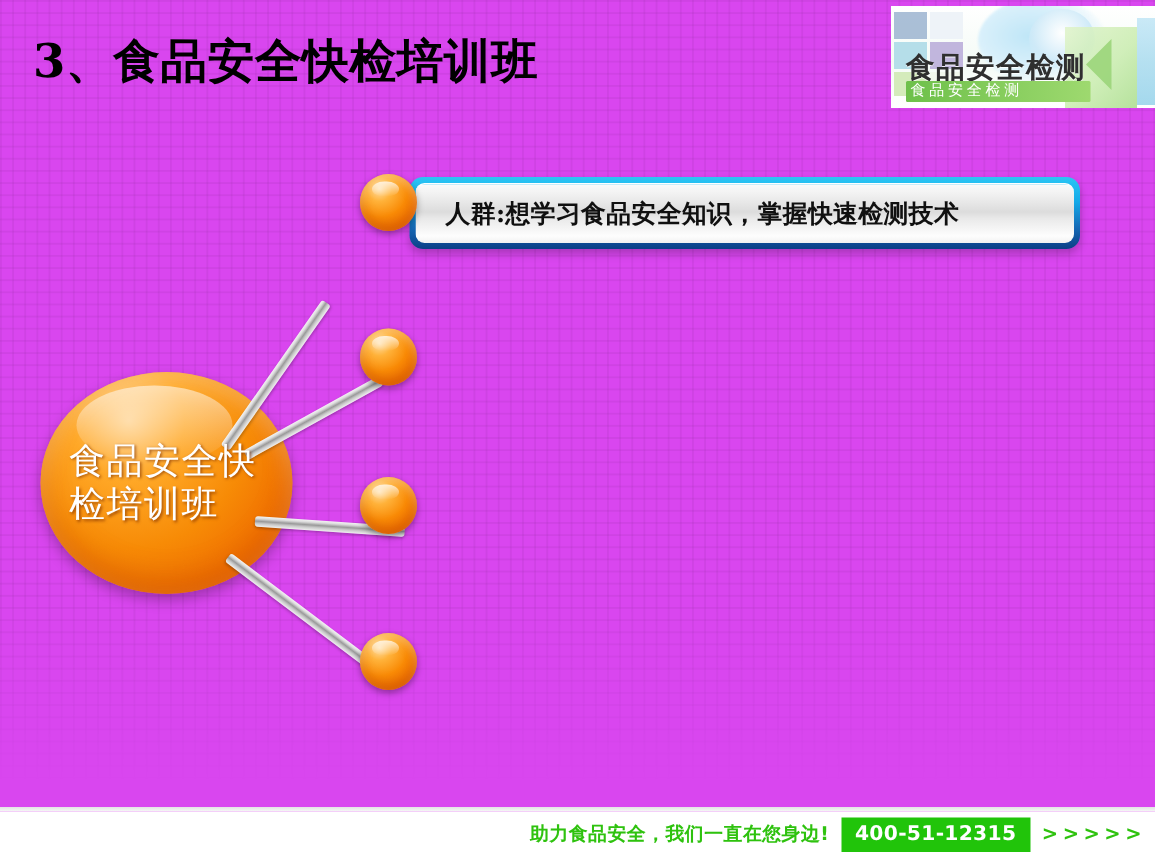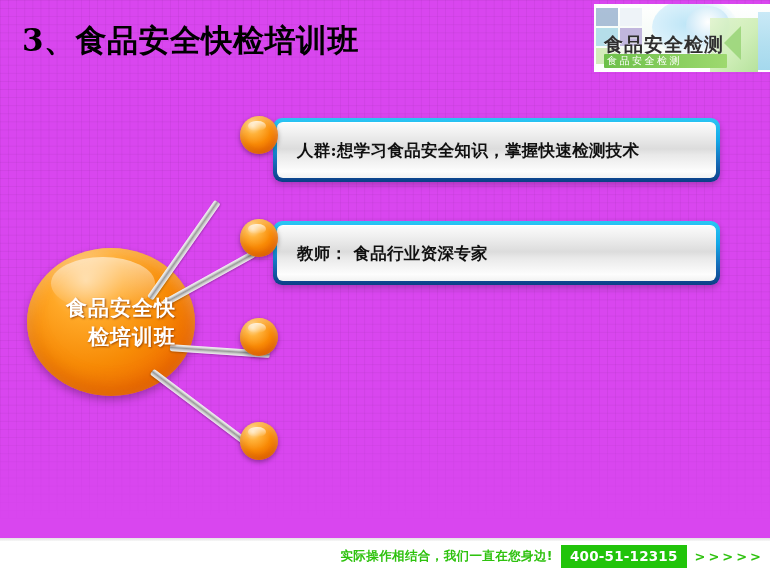--- a/index.html
+++ b/index.html
@@ -170,25 +170,25 @@
     width: 62%;
     height: 36%;
     border-radius: 50%;
     background: linear-gradient(to bottom, rgba(255,255,255,0.55), rgba(255,255,255,0));
     pointer-events: none;
   }
   .hub-label {
     position: relative;
     z-index: 2;
     width: 130px;
-    text-align: right;
+    text-align: left;
     color: #ffffff;
-    font-size: 21px;
+    font-size: 24px;
     line-height: 29px;
-    font-weight: bold;
+    font-weight: normal;
     letter-spacing: 1px;
     text-shadow: 1px 1px 2px rgba(130,50,0,.75);
     font-family: "DejaVu Serif", "Liberation Serif", serif;
   }
 
   
   .pin {
     position: absolute;
     height: 7px;
     background: linear-gradient(to bottom,
@@ -220,21 +220,21 @@
     height: 28%;
     border-radius: 50%;
     background: linear-gradient(to bottom, rgba(255,255,255,0.75), rgba(255,255,255,0));
   }
 
   
   .box {
     position: absolute;
     left: 273px;
     width: 447px;
-    height: 64px;
+    height: 48px;
     border-radius: 9px;
     padding: 4px;
     background: linear-gradient(to bottom, #2bc6f4 0%, #13a8e8 35%, #1567b4 72%, #0b3f86 100%);
     box-shadow: 0 3px 6px rgba(0,0,0,0.22);
     z-index: 2;
   }
   .box-inner {
     width: 100%;
     height: 100%;
     border-radius: 6px;
@@ -351,28 +351,23 @@
   <div class="knob" style="left:240px; top:219px;"></div>
   <div class="knob" style="left:240px; top:318px;"></div>
   <div class="knob" style="left:240px; top:422px;"></div>
 
   <div class="box box1">
     <div class="box-inner">
       <span class="box-text">人群:想学习食品安全知识，掌握快速检测技术</span>
     </div>
   </div>
 
-  <div class="box box2">
-    <div class="box-inner">
-      <span class="box-text">教师： 食品行业资深专家</span>
-    </div>
-  </div>
 
 
 
   <div class="footer-divider"></div>
   <div class="footer">
-    <span class="footer-slogan">实际操作相结合，我们一直在您身边!</span>
+    <span class="footer-slogan">助力食品安全，我们一直在您身边!</span>
     <span class="footer-phone">400-51-12315</span>
     <span class="footer-chevrons">&gt;&gt;&gt;&gt;&gt;</span>
   </div>
 
 </div>
 
 </body></html>

